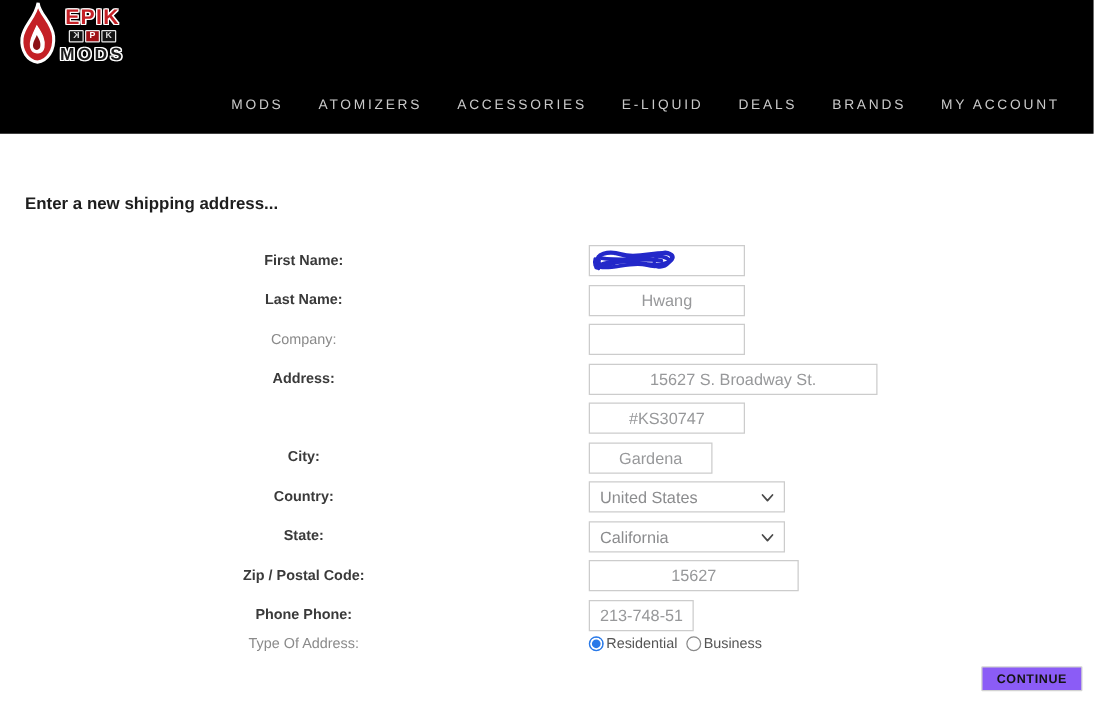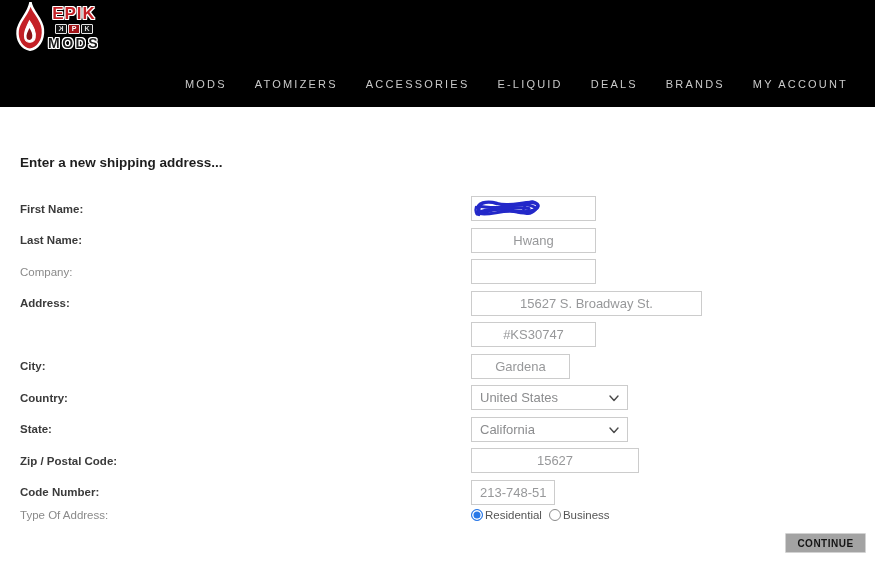--- a/index.html
+++ b/index.html
@@ -30,21 +30,21 @@
   .logo-bottom { font-size:14px; font-weight:800; color:#1c1c1c; letter-spacing:2.5px; }
 
   .main-nav { position:absolute; left:185px; top:78px; display:flex; gap:28px; white-space:nowrap; }
   .nav-item { color:#c9c9c9; font-size:11px; letter-spacing:2.2px; text-decoration:none; cursor:pointer; }
 
   
   .page-title { position:absolute; left:20px; top:155px; margin:0; font-size:13.5px; font-weight:700; color:#1e1e1e; }
 
   .address-form { position:absolute; left:20px; top:196px; width:840px; }
   .form-row { display:flex; align-items:center; height:25px; margin-bottom:6.5px; }
-  .field-label { width:451px; flex:0 0 451px; text-align:left; padding-right:5px; font-size:11.5px; color:#8a8a8a; }
+  .field-label { width:451px; flex:0 0 451px; text-align:center; padding-right:5px; font-size:11.5px; color:#8a8a8a; }
   .field-label.bold { font-weight:700; color:#3a3a3a; }
   .input-wrap { position:relative; height:25px; }
   .text-input {
     height:25px; border:1px solid #ccc; border-radius:0; background:#fff;
     padding:0 8px; font-size:13px; color:#97989a; font-family:inherit; outline:none; display:block;text-align:center;
   }
   .scribble { position:absolute; left:0; top:-2px; pointer-events:none; }
 
   .fake-select {
     height:25px; border:1px solid #ccc; background:#fff; position:relative;
@@ -54,21 +54,21 @@
 
   .radio-row { height:16px; margin-top:-4px; }
   .radio-group { display:flex; align-items:center; gap:7px; }
   .radio-item { display:flex; align-items:center; gap:2px; }
   .radio { width:12px; height:12px; border-radius:50%; border:1px solid #8a8a8a; background:#fff; cursor:pointer; }
   .radio.checked { border:1px solid #2979e8; background:#2979e8; box-shadow:inset 0 0 0 1.5px #fff; }
   .radio-label { font-size:11.5px; color:#555; }
 
   .continue-btn {
     position:absolute; left:785px; top:533px; width:81px; height:20px;
-    background:#a3a3a3; border:1px solid #d2d2d2; border-radius:1px;
+    background:#8b5cf6; border:1px solid #d2d2d2; border-radius:1px;
     font-family:inherit; font-size:10px; font-weight:700; letter-spacing:0.5px; color:#141414;
     cursor:pointer; padding:0; text-align:center;
   }
 </style>
 </head>
 <body>
 
 <div class="site-header">
   <a class="logo">
     <span class="flame">
@@ -165,21 +165,21 @@
   </svg></span>
       </div>
     </div>
     <div class="form-row">
       <label class="field-label bold">Zip / Postal Code:</label>
       <div class="input-wrap">
         <input type="text" class="text-input" value="15627" style="width: 168px;">
       </div>
     </div>
     <div class="form-row">
-      <label class="field-label bold">Code Number:</label>
+      <label class="field-label bold">Phone Phone:</label>
       <div class="input-wrap">
         <input type="text" class="text-input" value="213-748-511" style="width: 84px;">
       </div>
     </div>
     <div class="form-row radio-row">
       <label class="field-label">Type Of Address:</label>
       <div class="radio-group">
         <span class="radio-item">
           <span class="radio checked"></span>
           <span class="radio-label">Residential</span>

